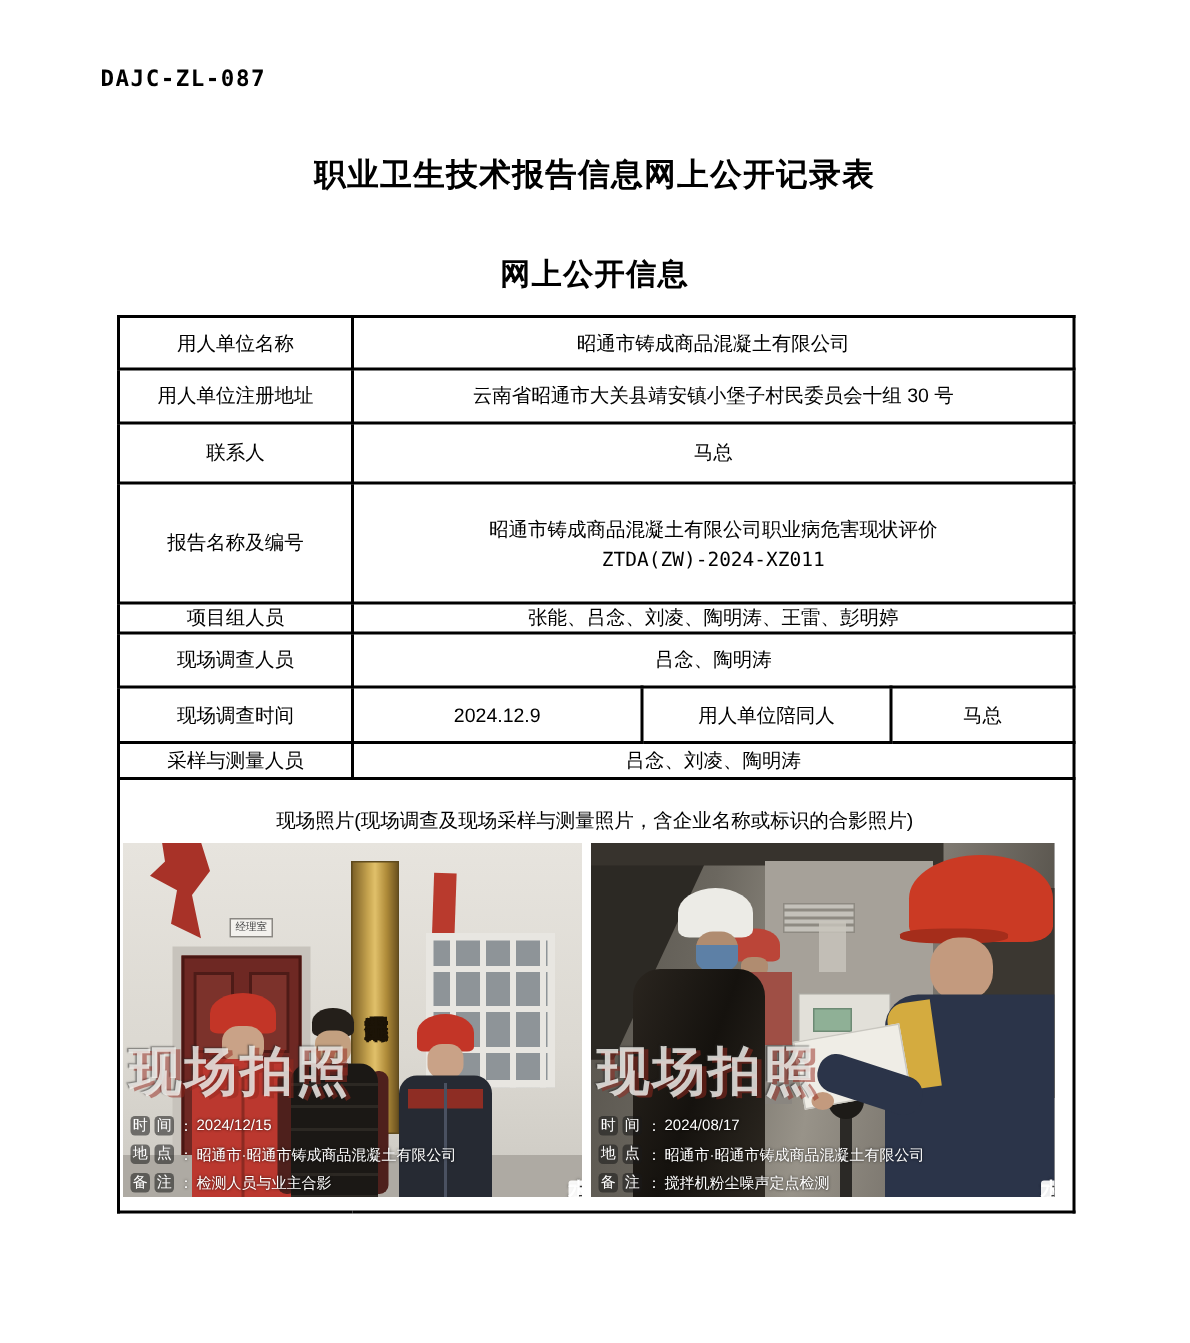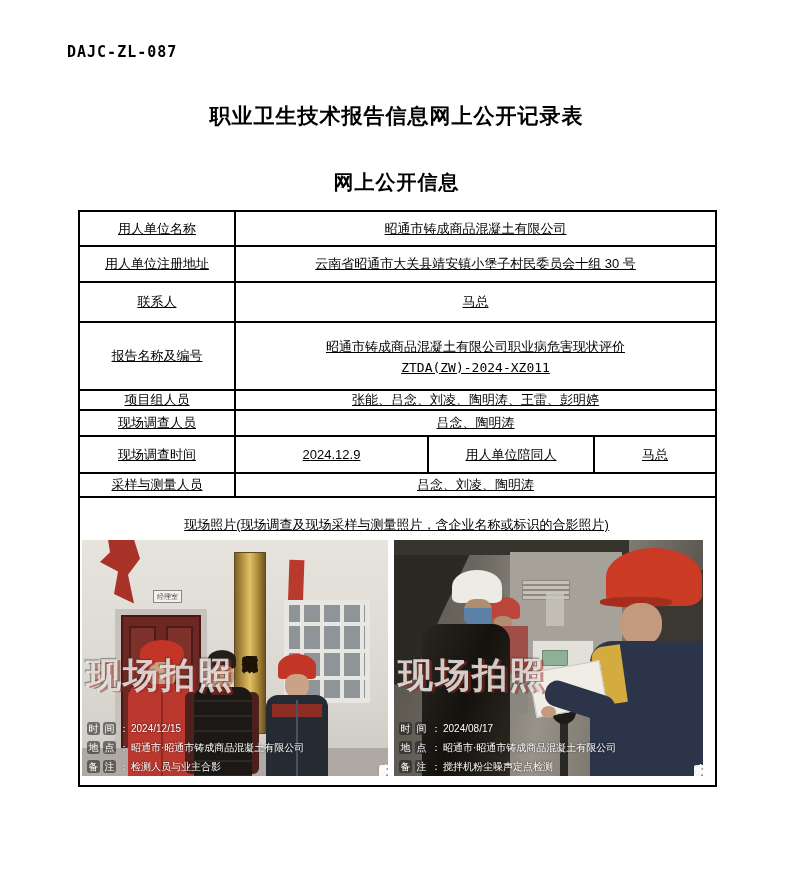--- a/index.html
+++ b/index.html
@@ -11,21 +11,21 @@
   .doc-code { position:absolute; left:67px; top:43px; font-family:"DejaVu Sans Mono", monospace;
     font-weight:bold; font-size:15px; letter-spacing:1px; }
   .title { position:absolute; top:102px; left:0; width:100%; text-align:center;
     font-size:21px; font-weight:bold; letter-spacing:1px; }
   .subtitle { position:absolute; top:169px; left:0; width:100%; text-align:center;
     font-size:20px; font-weight:bold; letter-spacing:1px; }
 
   table.info { position:absolute; left:78px; top:210px; width:637px;
     border-collapse:collapse; table-layout:fixed; }
   table.info td { border:2px solid #000; font-size:13px; text-align:center;
-    vertical-align:middle; padding:0 2px; overflow:hidden;text-decoration:underline; }
+    vertical-align:middle; padding:0 2px; overflow:hidden; }
   .report-code { font-family:"DejaVu Sans Mono", monospace; font-size:13px; margin-top:4px; }
   td.photo-cell { text-align:left; vertical-align:top; padding:0; }
   .photo-caption { font-size:13px; padding:8px 0 6px 0; margin-left:-2px; white-space:nowrap; }
   .photos { display:flex; gap:6px; margin-left:0px; }
   .photo { position:relative; overflow:hidden; background:#777; flex:none; }
   .photo.left  { width:306px; height:236px; }
   .photo.right { width:309px; height:236px; }
   .photo div { position:absolute; }
 
   
@@ -101,21 +101,21 @@
   .rp-w3-body { left:196px; top:101px; width:113px; height:135px; background:#2b3449; border-radius:22px 0 0 0; }
   .rp-w3-hood { left:200px; top:106px; width:30px; height:58px; background:#d4ab3f;
     border-radius:12px 0 0 12px; transform:rotate(-8deg); }
   .rp-papers { left:138px; top:126px; width:72px; height:46px; background:#efede6;
     border:1px solid #c9c7c0; transform:rotate(-10deg); }
   .rp-w3-arm { left:150px; top:148px; width:72px; height:26px; background:#2b3449;
     transform:rotate(18deg); border-radius:12px; }
   .rp-w3-hand { left:147px; top:166px; width:15px; height:12px; background:#c39a7e; border-radius:50%; }
 
   
-  .wm-title { left:4px; bottom:77px; font-size:35px; font-weight:bold; letter-spacing:2px;
+  .wm-title { left:4px; bottom:60px; font-size:35px; font-weight:bold; letter-spacing:2px;
     color:rgba(243,241,238,0.82);
     text-shadow:3px 1px 0 rgba(150,40,30,0.5), -1px -1px 1px rgba(40,40,40,0.55); white-space:nowrap; }
   .wm-line { left:5px; height:14px; display:flex; align-items:center; font-size:10px; color:#fff;
     text-shadow:0 0 2px rgba(0,0,0,0.8); white-space:nowrap; }
   .wm-line.t { bottom:40px; } .wm-line.l { bottom:21px; } .wm-line.n { bottom:2px; }
   .wm-badge { position:static !important; width:13px; height:13px; margin-right:3px; flex:none;
     background:rgba(25,25,25,0.55); border-radius:3px; color:#fff; font-size:10px;
     line-height:13px; text-align:center; text-shadow:none; }
   .wm-colon { margin:0 2px 0 0; }
   .wm-cert { right:9px; bottom:14px; text-align:center; color:#fff; text-shadow:0 0 2px rgba(0,0,0,0.7); }
@@ -144,32 +144,32 @@
     <td colspan="3">昭通市铸成商品混凝土有限公司</td>
   </tr>
   <tr style="height:36px">
     <td>用人单位注册地址</td>
     <td colspan="3">云南省昭通市大关县靖安镇小堡子村民委员会十组 30 号</td>
   </tr>
   <tr style="height:40px">
     <td>联系人</td>
     <td colspan="3">马总</td>
   </tr>
-  <tr style="height:68px">
+  <tr style="height:80px">
     <td>报告名称及编号</td>
     <td colspan="3">
       <div>昭通市铸成商品混凝土有限公司职业病危害现状评价</div>
       <div class="report-code">ZTDA(ZW)-2024-XZ011</div>
     </td>
   </tr>
   <tr style="height:19px">
     <td>项目组人员</td>
     <td colspan="3">张能、吕念、刘凌、陶明涛、王雷、彭明婷</td>
   </tr>
-  <tr style="height:26px">
+  <tr style="height:36px">
     <td>现场调查人员</td>
     <td colspan="3">吕念、陶明涛</td>
   </tr>
   <tr style="height:37px">
     <td>现场调查时间</td>
     <td>2024.12.9</td>
     <td>用人单位陪同人</td>
     <td>马总</td>
   </tr>
   <tr style="height:24px">

